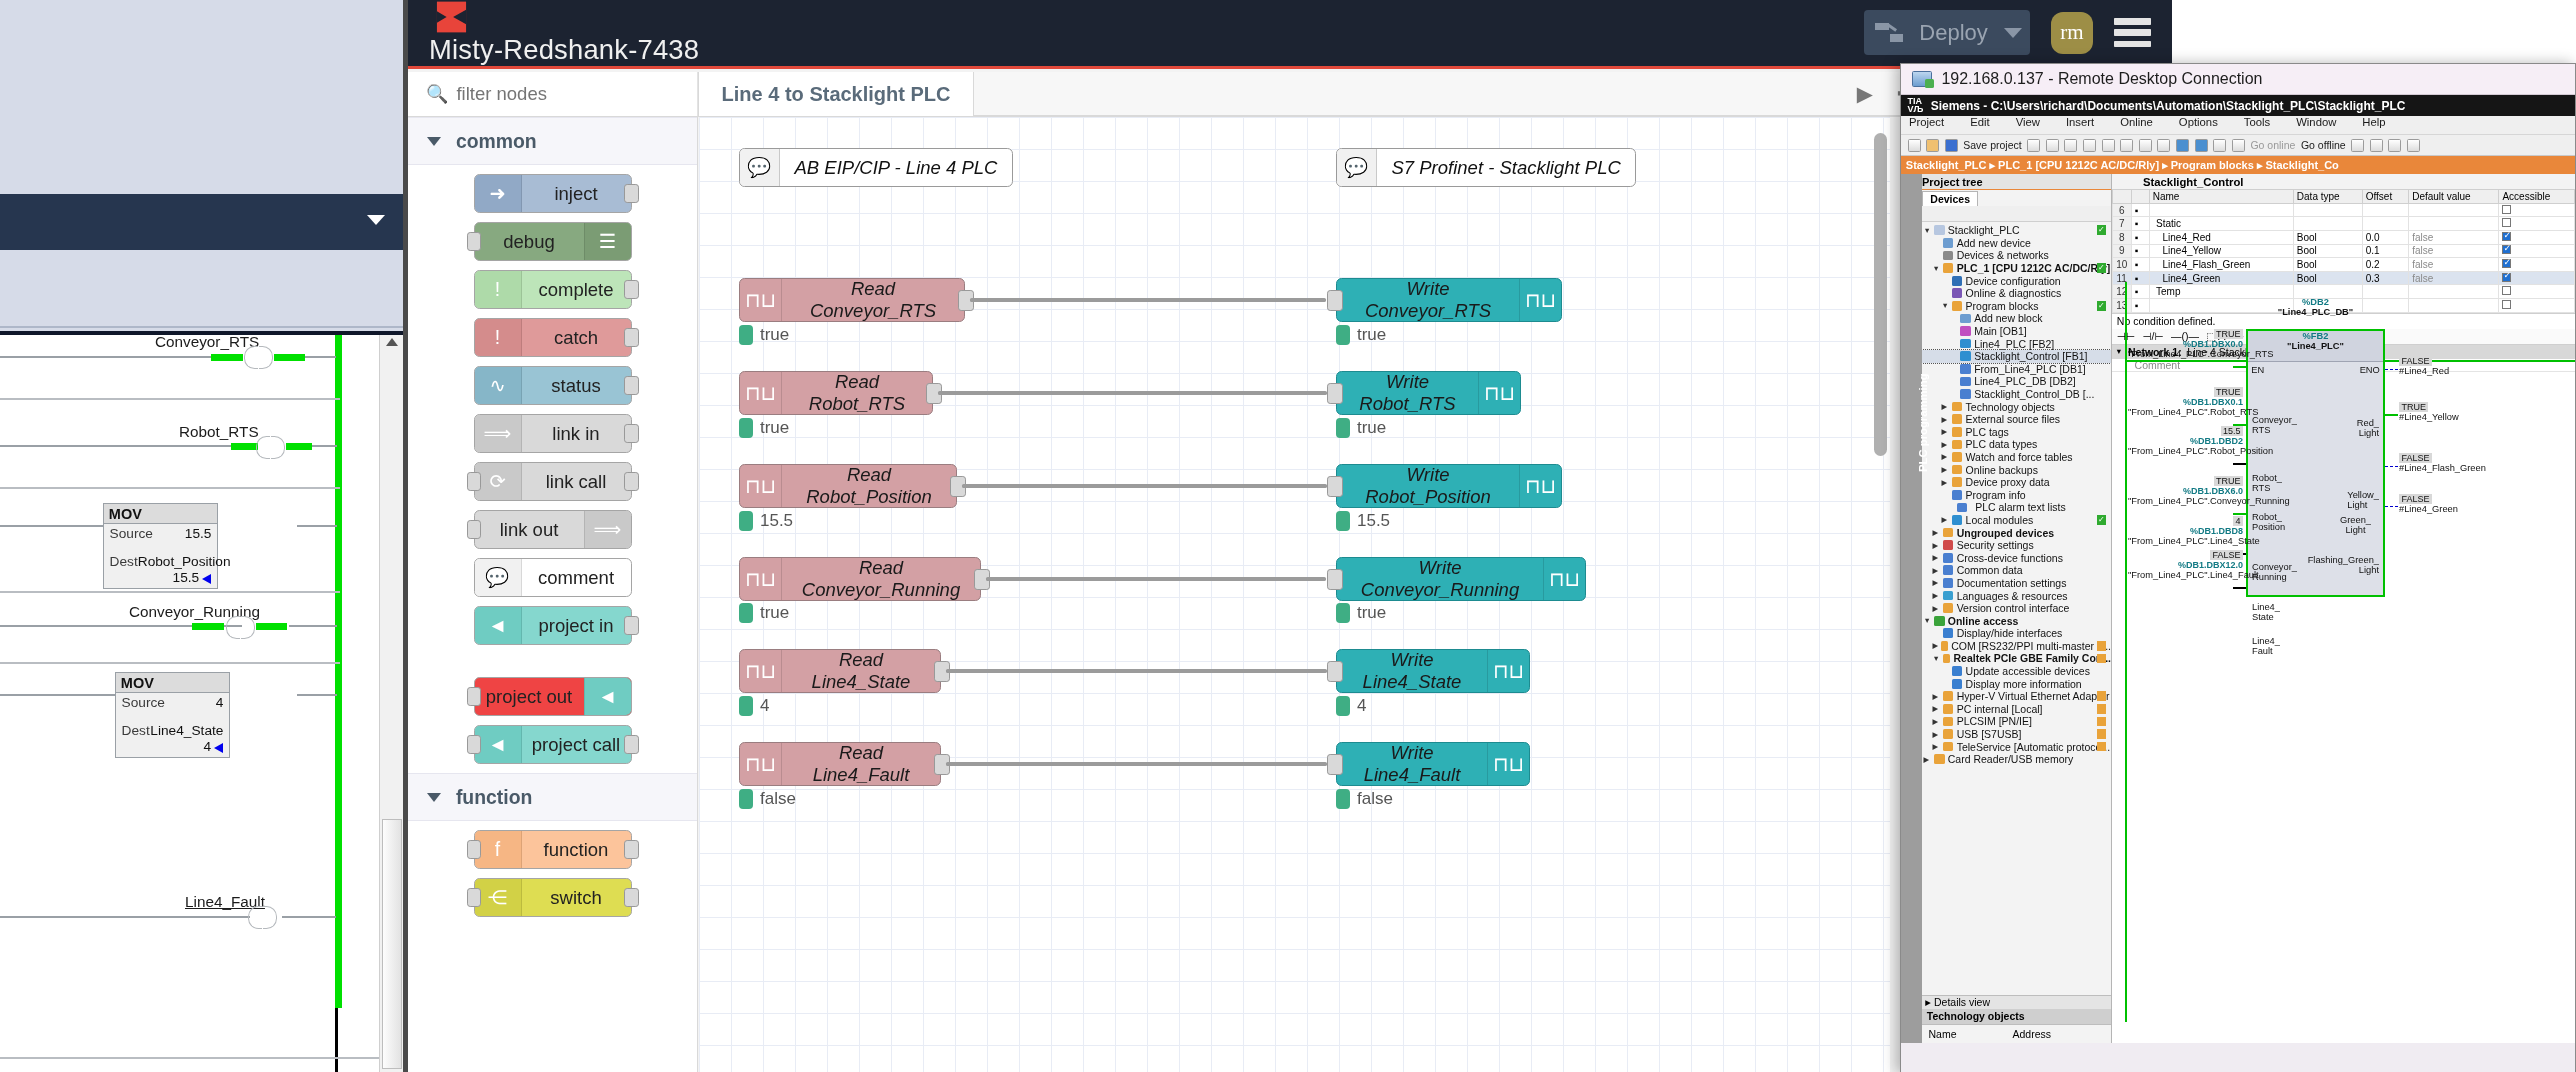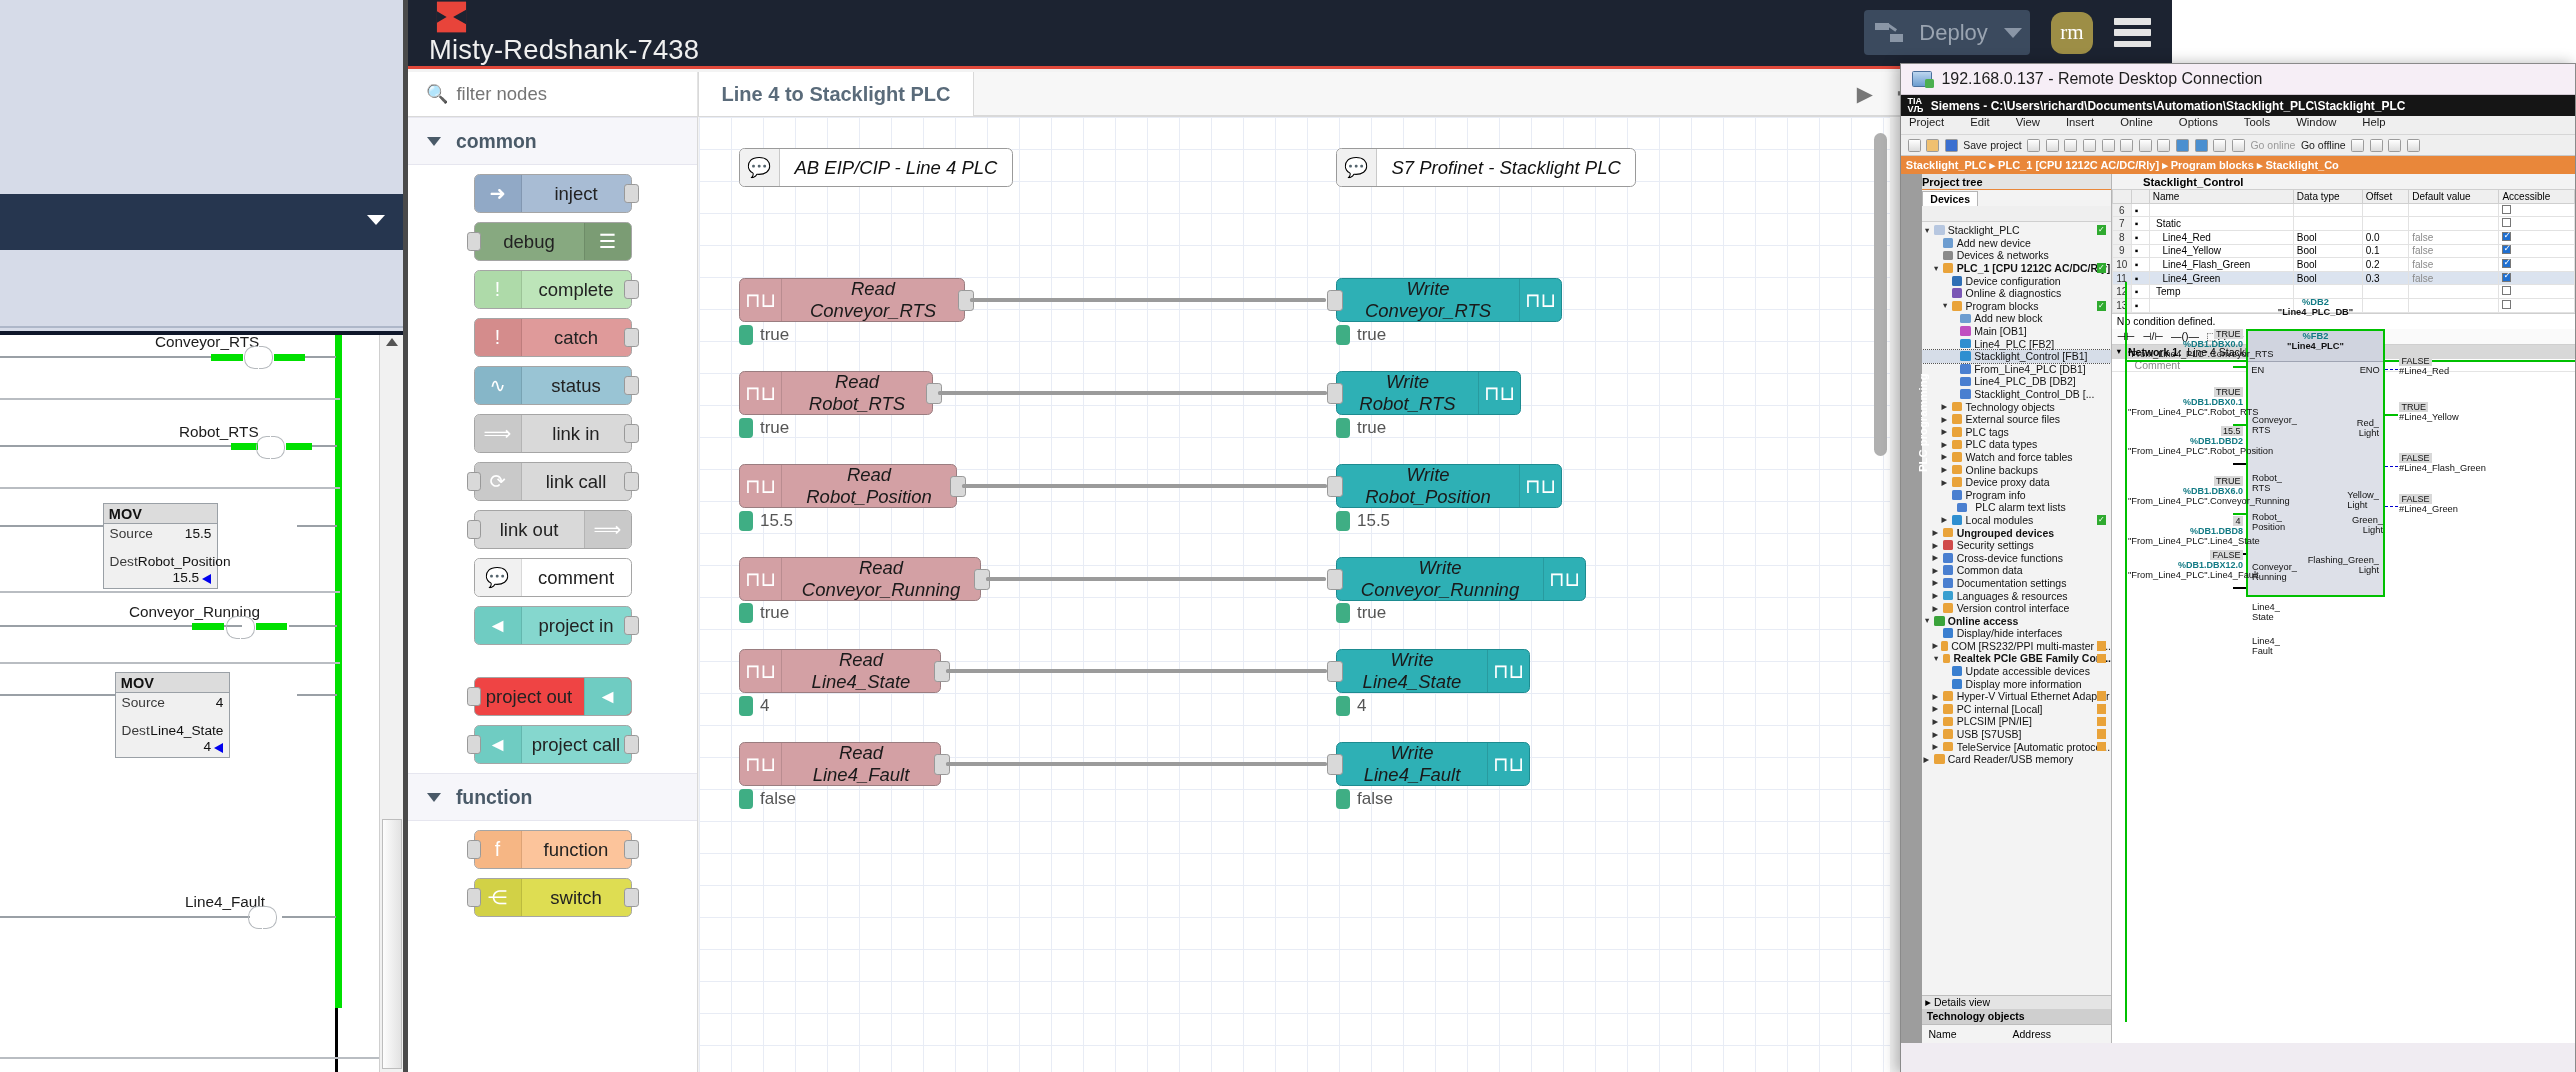--- a/index.html
+++ b/index.html
@@ -273,21 +273,21 @@
         </div>
       <div class="row" style="margin-top:9.7px">
           <span>Dest</span>
         <span class="v">Line4_State</span>
         </div>
       <div class="row2"><span>4</span><i class="bluearrow"></i></div>
     </div>
 
     <div class="rung-line" style="top:581px; width:250px;"></div>
     <div class="rung-line" style="top:581px; left:282px; width:54px;"></div>
-    <div class="coil-label" style="left:185px; top:558px;">Line4_Fault</div>
+    <div class="coil-label" style="left:185px; top:558px;text-decoration:underline;">Line4_Fault</div>
     <div class="coil" style="left:248px; top:571px;"></div>
     <div class="rung-sep" style="top:722px; right:0;"></div>
   </div>
 
   <div class="ll-scroll">
     <div class="up"></div>
     <div class="thumb"></div>
   </div>
 </div>
 
@@ -974,21 +974,21 @@
               <div class="pin" style="left:4px; top:84px;">Conveyor_<br>RTS</div>
               <div class="pin" style="left:4px; top:142px;">Robot_<br>RTS</div>
               <div class="pin" style="left:4px; top:181px;">Robot_<br>Position</div>
               <div class="pin" style="left:4px; top:231px;">Conveyor_<br>Running</div>
               <div class="pin" style="left:4px; top:271px;">Line4_<br>State</div>
               <div class="pin" style="left:4px; top:305px;">Line4_<br>Fault</div>
             </div>
           <div id="fb-outpins">
               <div class="pin" style="right:4px; top:87px; text-align:right;">Red_<br>Light</div>
               <div class="pin" style="right:4px; top:132px; margin-top:27px;">Yellow_<br>Light</div>
-              <div class="pin" style="right:0; top:184px; text-align:right;">Green_<br>Light</div>
+              <div class="pin" style="right:12px; top:184px; text-align:center;">Green_<br>Light</div>
               <div class="pin" style="right:4px; top:224px; text-align:right;">Flashing_Green_<br>Light</div>
             </div>
         </div>
 
         <div class="gwire" style="left:15.3px; top:81px; width:119px;"></div>
         <div class="gwire" style="left:273px; top:81px; width:371px;"></div>
 
         <div id="in-tags">
             <div class="pin pinL" style="left:16px; width:115px; top:50px;"><span class="valbox">TRUE</span><br><span class="addr">%DB1.DBX0.0</span><br><span>"From_Line4_PLC".Conveyor_RTS</span></div>
             <div class="gwire" style="left:121px; top:87px; width:13px;"></div>

